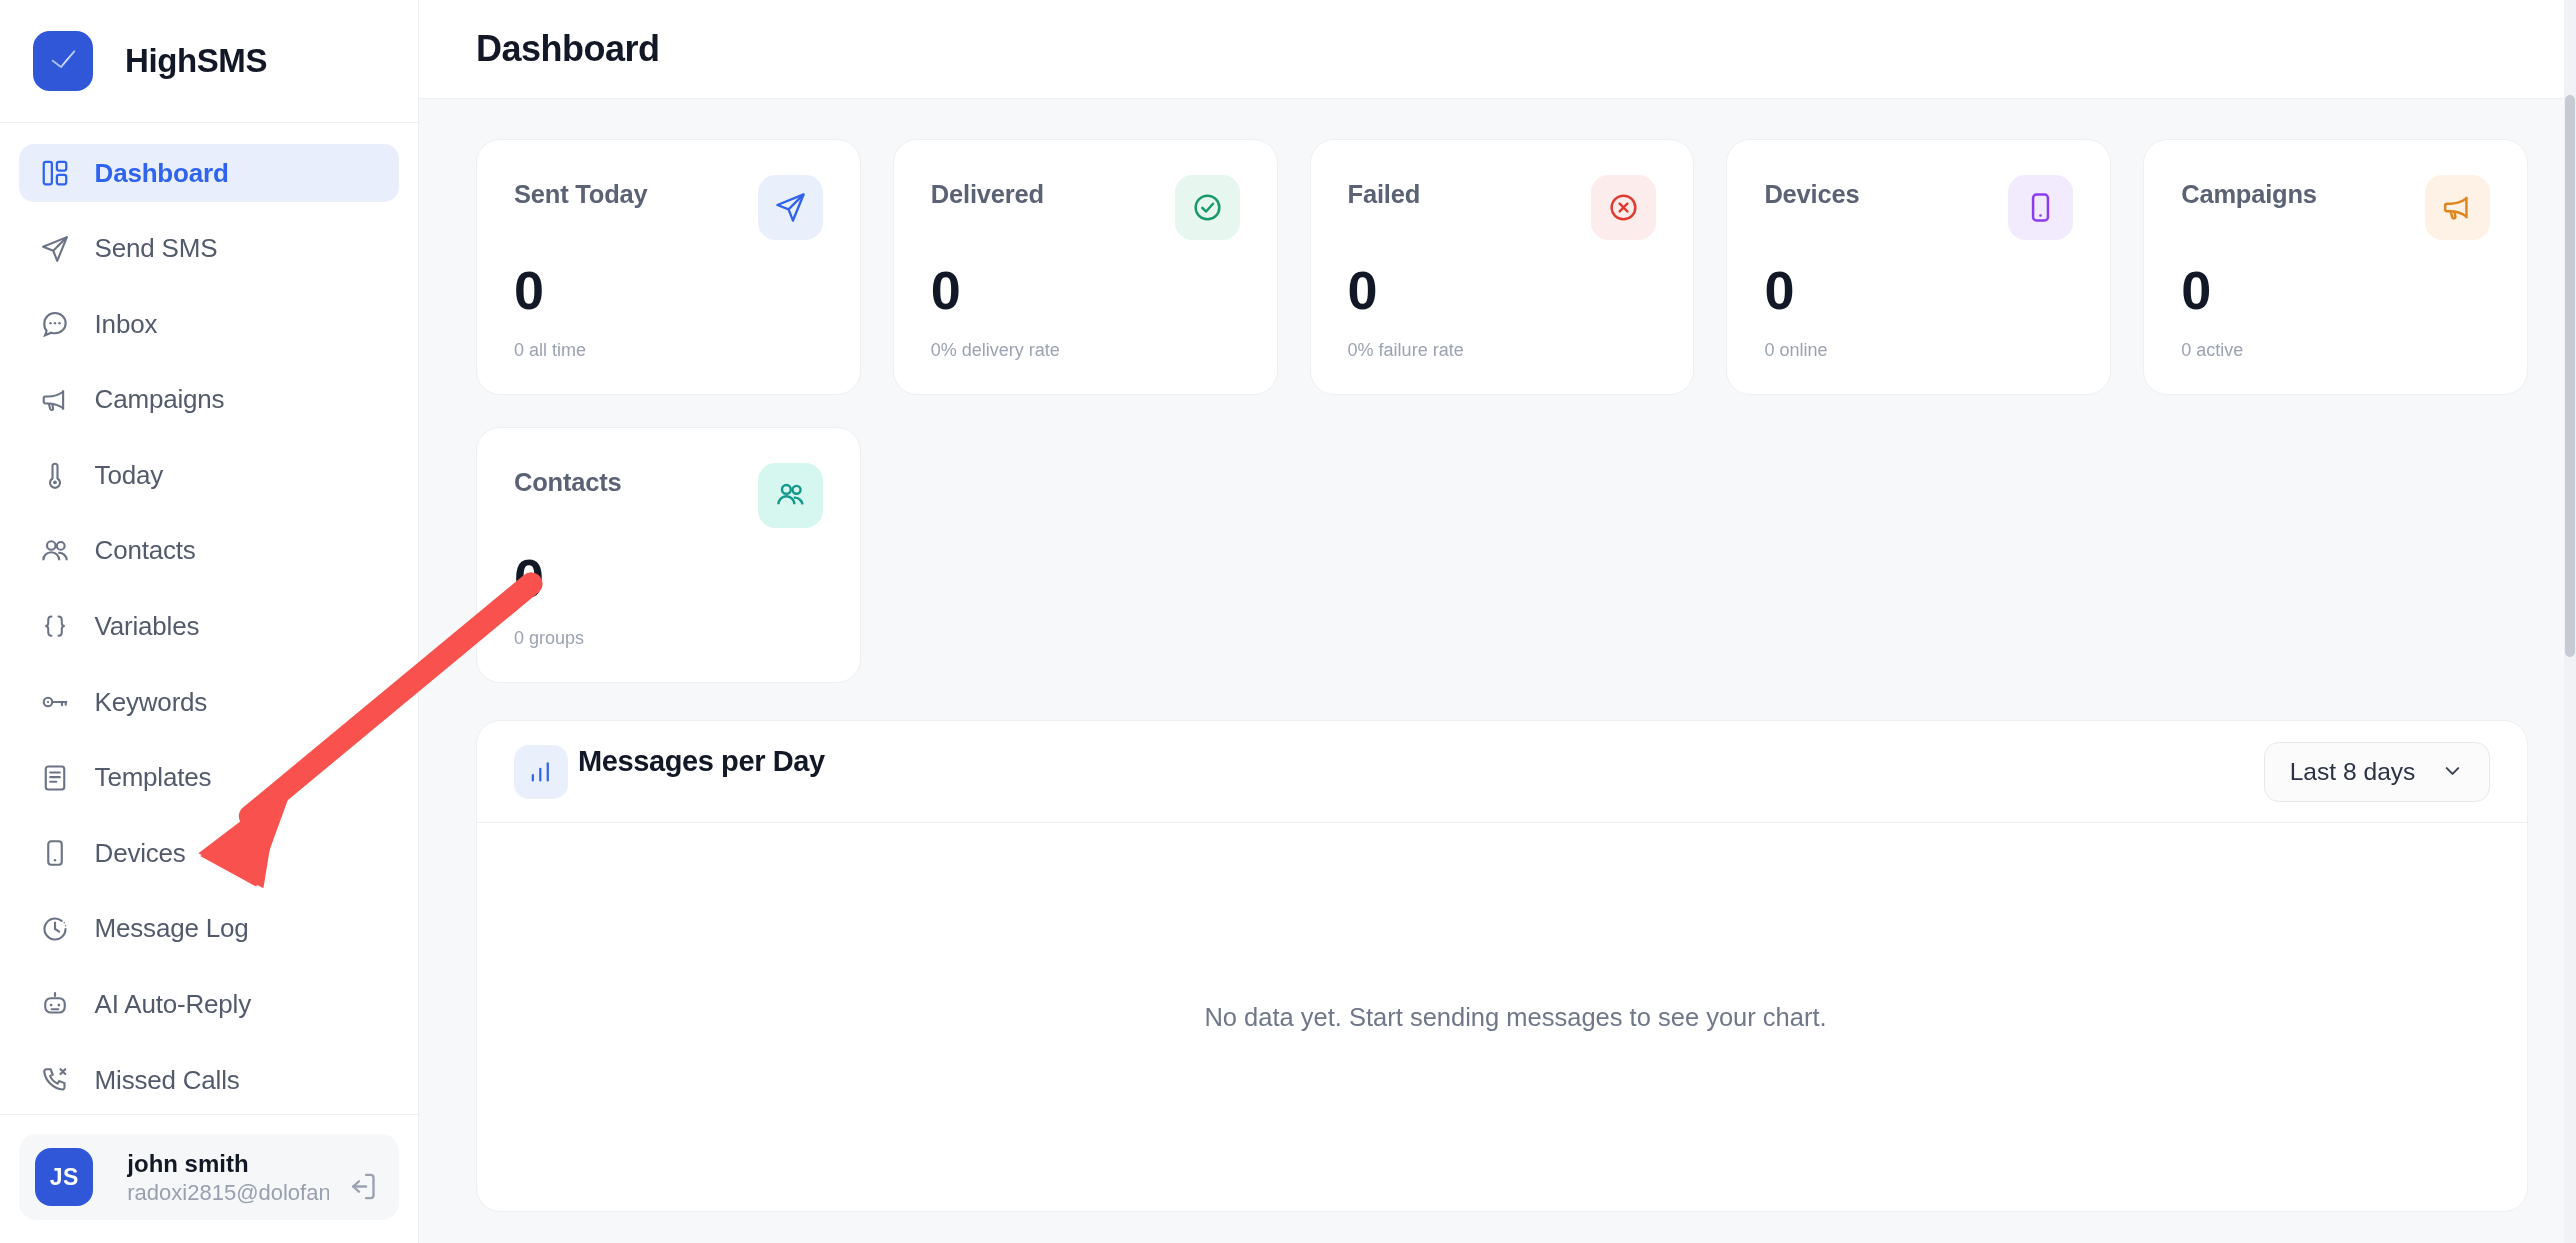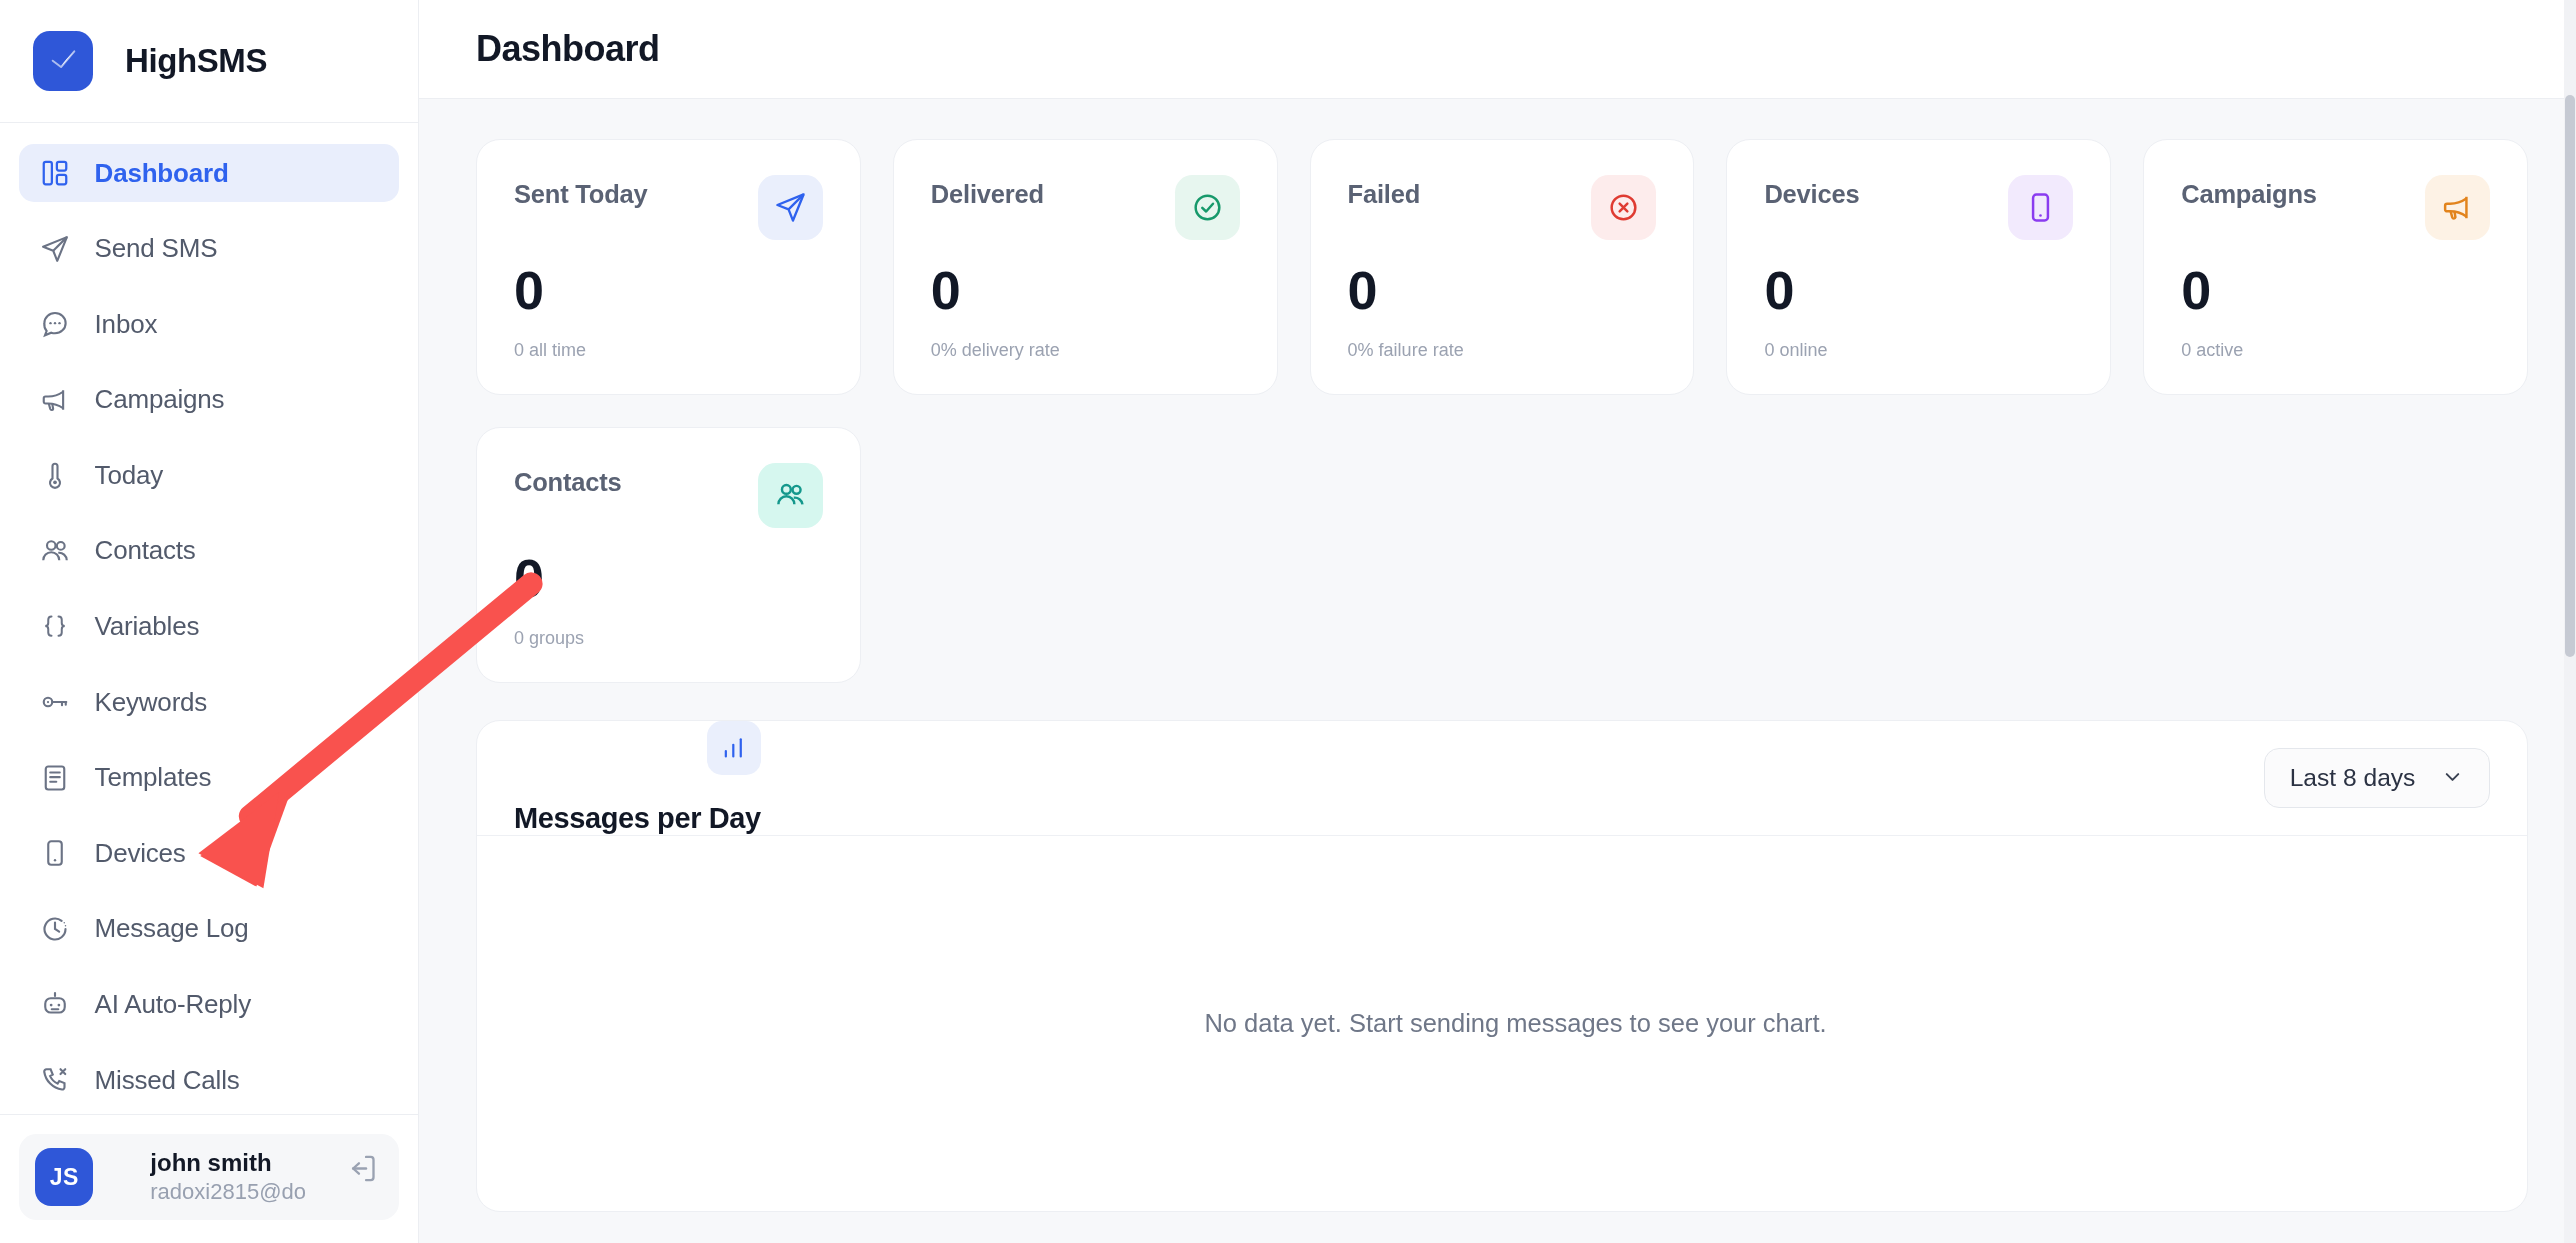--- a/index.html
+++ b/index.html
@@ -97,22 +97,22 @@
   .nav-item.active .nav-ico { color: #2f62ee; }
   .nav-item.active .nav-label { color: #2f62ee; font-weight: 600; }
 
   .user-box-wrap {
     flex: 0 0 auto;
     border-top: 0.9px solid #eceef2;
     padding: 19.3px 19.3px 23px 19.3px;
   }
   .user-box {
     display: flex;
-    align-items: flex-start;
-    gap: 37px;
+    align-items: flex-end;
+    gap: 14px;
     background: #f6f7f9;
     border-radius: 17.6px;
     padding: 14px 16px;
     cursor: pointer;
   }
   .avatar {
     width: 58px;
     height: 58px;
     flex: 0 0 58px;
     border-radius: 16px;
@@ -249,23 +249,22 @@
   .chart-head {
     flex: 0 0 102px;
     display: flex;
     align-items: center;
     justify-content: space-between;
     padding: 0 37px;
     border-bottom: 0.9px solid #eef0f4;
   }
   .chart-head-left {
     display: flex;
-    align-items: flex-end;
-    gap: 27px;
-    flex-direction: column;
+    align-items: flex-start;
+    gap: 10px;
   }
   .chart-ico {
     width: 54px;
     height: 54px;
     flex: 0 0 54px;
     border-radius: 15px;
     background: #eaeffc;
     display: flex;
     align-items: center;
     justify-content: center;

